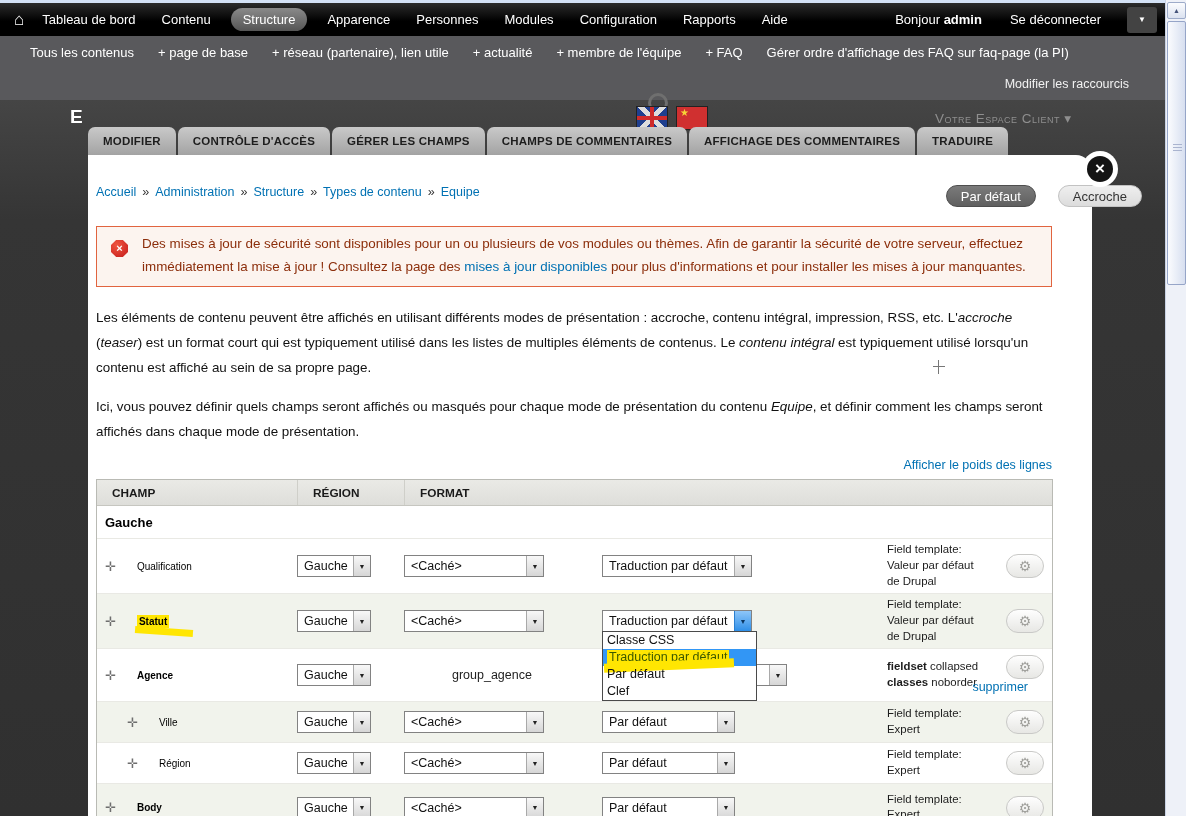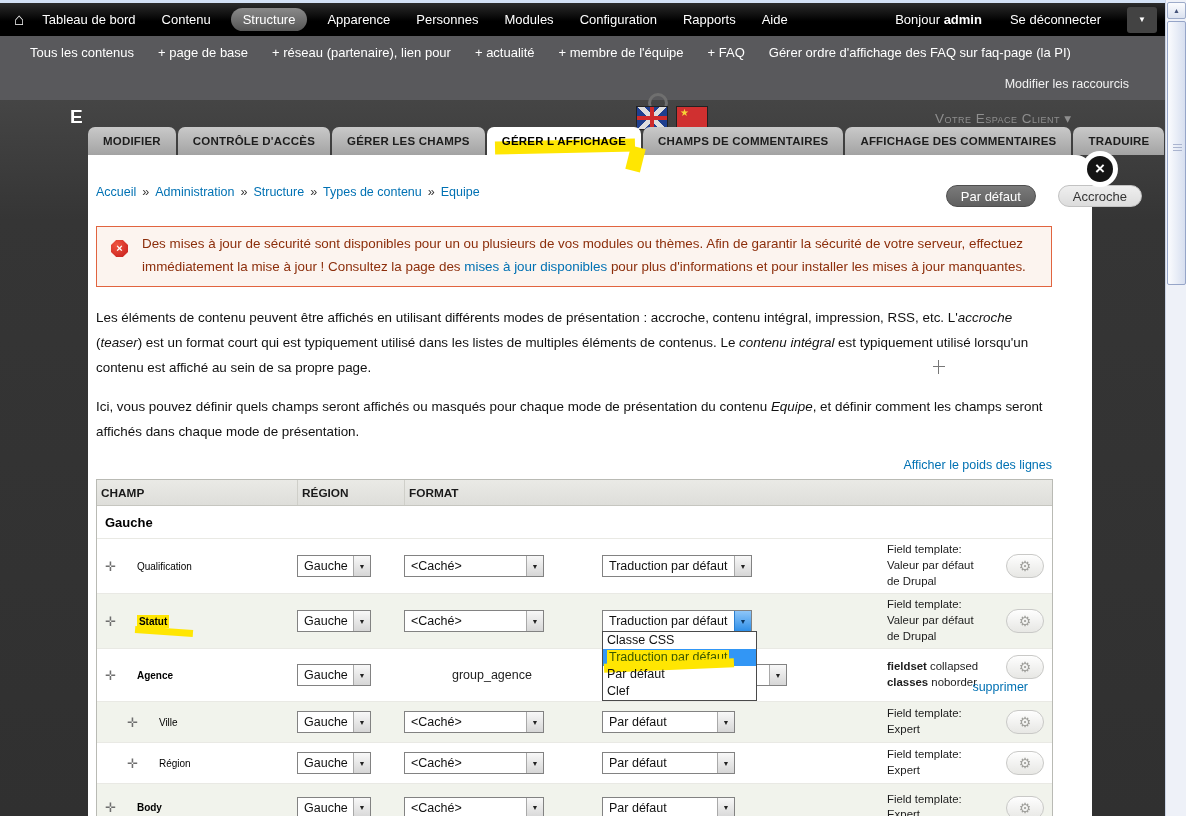--- a/index.html
+++ b/index.html
@@ -102,21 +102,21 @@
   .intro.p2 { margin-top:14px; }
 
   .weights-link { margin-top:14px; text-align:right; font-size:12.5px; }
   .weights-link a { color:#0071b3; text-decoration:none; }
 
   
   .ftable { position:relative; margin-top:7px; width:957px; border:1px solid #b9bab4; background:#fff; }
   .thead { display:flex; height:26px; align-items:center;
     background:linear-gradient(#eaeae6,#dededa); border-bottom:1px solid #c6c6c0;
     font-size:11.8px; font-weight:bold; color:#1a1a1a; }
-  .thead .hc { padding-left:4px; height:100%; display:flex; align-items:center;text-align:center; }
+  .thead .hc { padding-left:15px; height:100%; display:flex; align-items:center;text-align:center; }
   .thead .hc + .hc { border-left:1px solid #cfcfc9; }
   .hc.c1 { width:200px; } .hc.c2 { width:107px; } .hc.c3 { width:198px; } .hc.c4 { flex:1; }
 
   .trow { position:relative; display:flex; align-items:center; border-top:1px solid #e9e9e4; background:#fff; }
   .trow.alt { background:#f1f3ec; }
   .trow.h55 { height:55px; } .trow.h53 { height:53px; } .trow.h41 { height:41px; } .trow.h48 { height:48px; }
   .grow { height:32px; display:flex; align-items:center; padding-left:8px;
     font-size:13px; font-weight:bold; color:#000; }
   .cell { display:flex; align-items:center; }
   .cell.c1 { width:200px; } .cell.c2 { width:107px; } .cell.c3 { width:198px; } .cell.c4 { flex:1; }
@@ -199,45 +199,40 @@
     <span class="titem logout">Se déconnecter</span>
     <span class="toggle">
         <span>▼</span>
       </span>
   </div>
 
   <div class="shortcuts">
     <div class="links">
       <span>Tous les contenus</span>
       <span>+ page de base</span>
-      <span>+ réseau (partenaire), lien pour</span>
+      <span>+ réseau (partenaire), lien utile</span>
       <span>+ actualité</span>
       <span>+ membre de l'équipe</span>
       <span>+ FAQ</span>
       <span>Gérer ordre d'affichage des FAQ sur faq-page (la PI)</span>
     </div>
     <span class="edit">Modifier les raccourcis</span>
   </div>
 
   <div class="backdrop"></div>
   <span class="bg-e">E</span>
   <div class="bg-ring"></div>
   <div class="bg-flag uk"></div>
   <div class="bg-flag cn"></div>
   <span class="bg-client">Votre Espace Client ▾</span>
 
   <div class="tabs">
     <div class="tab"><span class="tlabel">MODIFIER</span></div>
     <div class="tab"><span class="tlabel">CONTRÔLE D'ACCÈS</span></div>
     <div class="tab"><span class="tlabel">GÉRER LES CHAMPS</span></div>
-    <div class="tab active">
-      <span class="marker"></span>
-      <span class="marker2"></span>
-      <span class="tlabel">GÉRER L'AFFICHAGE</span>
-    </div>
     <div class="tab"><span class="tlabel">CHAMPS DE COMMENTAIRES</span></div>
     <div class="tab"><span class="tlabel">AFFICHAGE DES COMMENTAIRES</span></div>
     <div class="tab"><span class="tlabel">TRADUIRE</span></div>
   </div>
 
   <div class="modal">
 
     <div class="breadcrumb">
       <a>Accueil</a><span class="sep">»</span><a>Administration</a><span class="sep">»</span><a>Structure</a><span class="sep">»</span><a>Types de contenu</a><span class="sep">»</span><a>Equipe</a>
     </div>

